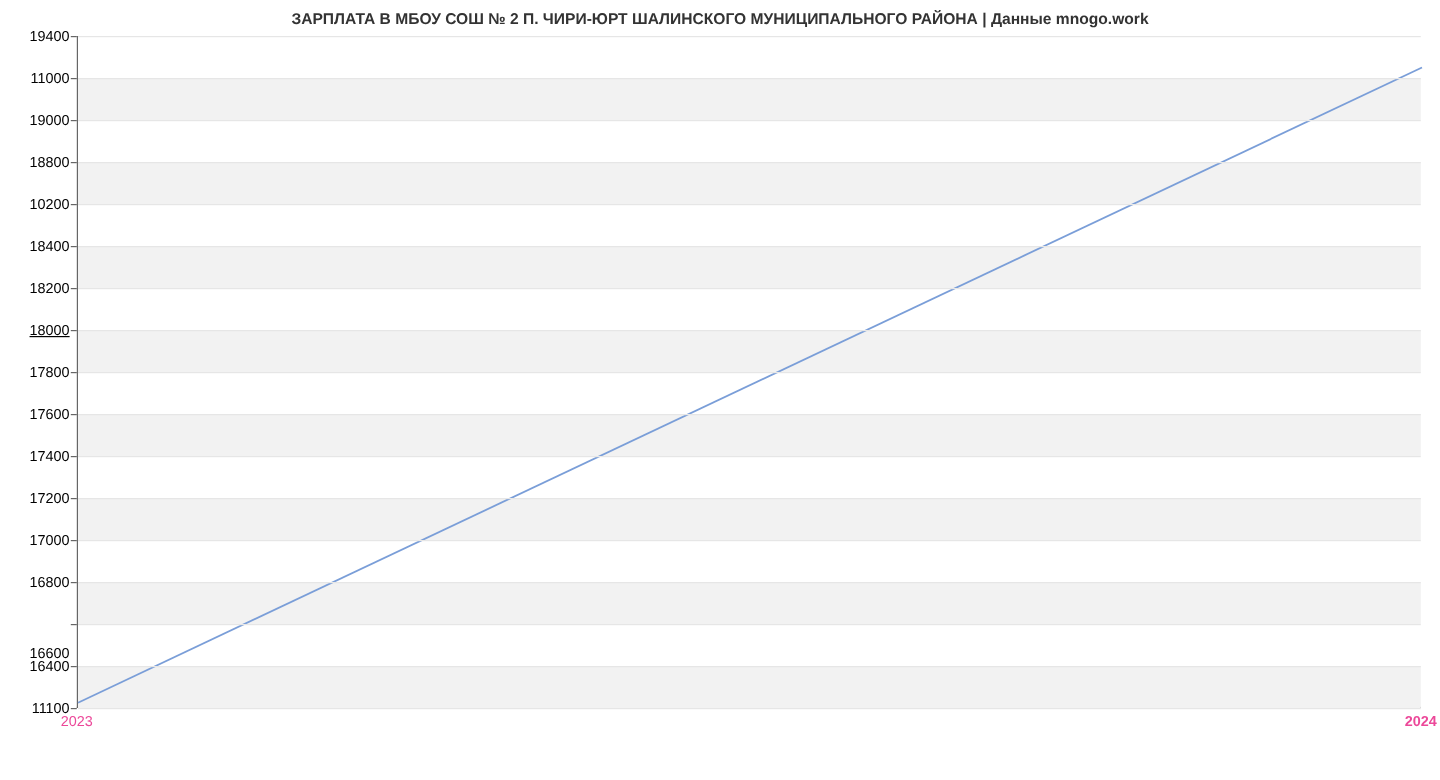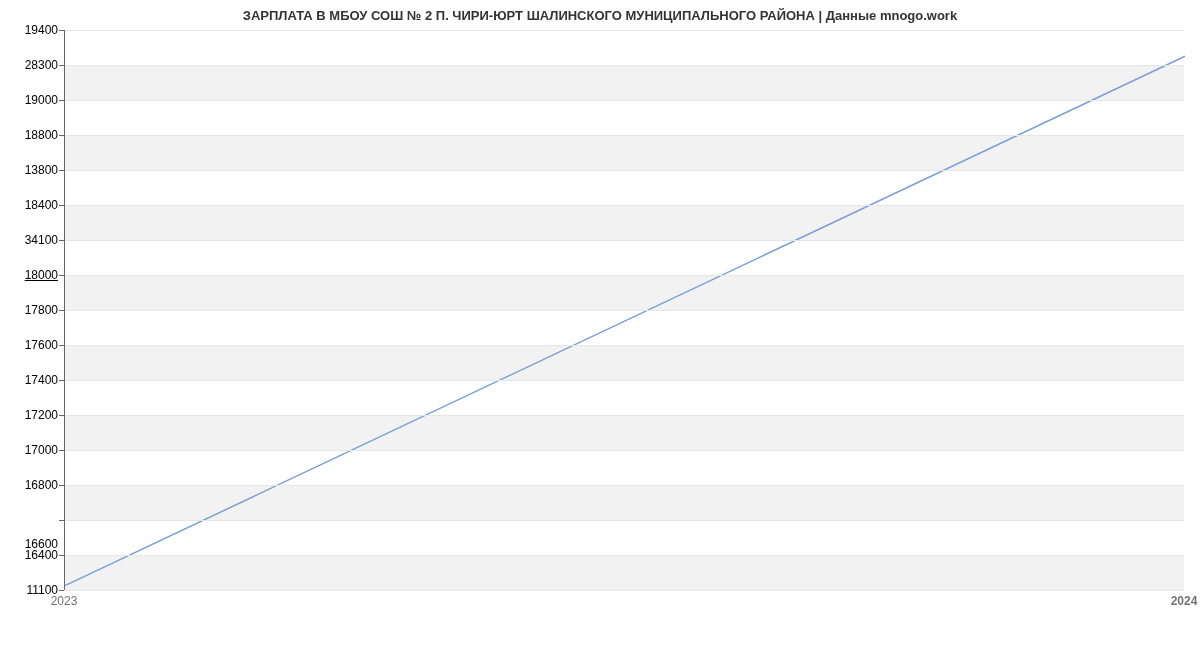--- a/index.html
+++ b/index.html
@@ -63,21 +63,21 @@
     position: absolute;
     left: 59px;
     width: 5px;
     height: 1px;
     background: #666;
   }
   .x-tick-label {
     position: absolute;
     top: 594px;
     font-size: 12px;
-    color: #737373;
+    color: #ec4899;
     transform: translateX(-50%);
   }
   svg.line-layer {
     position: absolute;
     left: 0;
     top: 0;
     width: 100%;
     height: 100%;
     overflow: visible;
   }
@@ -136,29 +136,29 @@
     <div class="y-tick-label" style="top: 415px;">17200</div>
     <div class="y-tick-mark" style="top: 415px;"></div>
     <div class="y-tick-label" style="top: 380px;">17400</div>
     <div class="y-tick-mark" style="top: 380px;"></div>
     <div class="y-tick-label" style="top: 345px;">17600</div>
     <div class="y-tick-mark" style="top: 345px;"></div>
     <div class="y-tick-label" style="top: 310px;">17800</div>
     <div class="y-tick-mark" style="top: 310px;"></div>
     <div class="y-tick-label" style="top: 275px; text-decoration: underline;">18000</div>
     <div class="y-tick-mark" style="top: 275px;"></div>
-    <div class="y-tick-label" style="top: 240px;">34100</div>
+    <div class="y-tick-label" style="top: 240px;">18200</div>
     <div class="y-tick-mark" style="top: 240px;"></div>
     <div class="y-tick-label" style="top: 205px;">18400</div>
     <div class="y-tick-mark" style="top: 205px;"></div>
-    <div class="y-tick-label" style="top: 170px;">13800</div>
+    <div class="y-tick-label" style="top: 170px;">10200</div>
     <div class="y-tick-mark" style="top: 170px;"></div>
     <div class="y-tick-label" style="top: 135px;">18800</div>
     <div class="y-tick-mark" style="top: 135px;"></div>
     <div class="y-tick-label" style="top: 100px;">19000</div>
     <div class="y-tick-mark" style="top: 100px;"></div>
-    <div class="y-tick-label" style="top: 65px;">28300</div>
+    <div class="y-tick-label" style="top: 65px;">11000</div>
     <div class="y-tick-mark" style="top: 65px;"></div>
     <div class="y-tick-label" style="top: 30px;">19400</div>
     <div class="y-tick-mark" style="top: 30px;"></div>
     <div class="x-tick-label" style="left: 64px;">2023</div>
     <div class="x-tick-label" style="left: 1184px; font-weight: bold;">2024</div>
   </div>
 
 </body></html>

